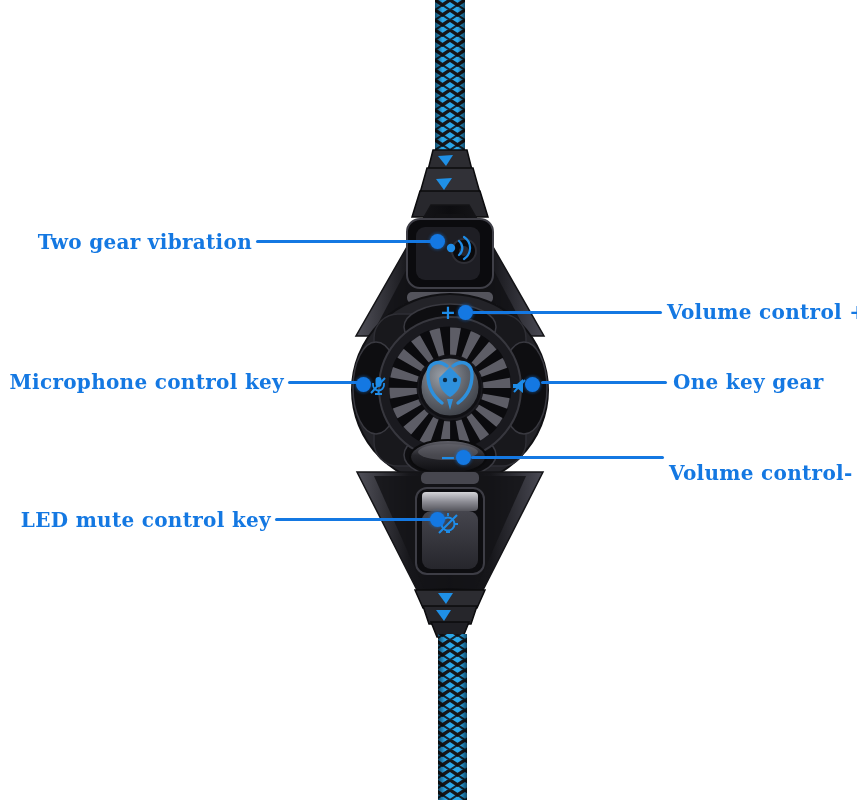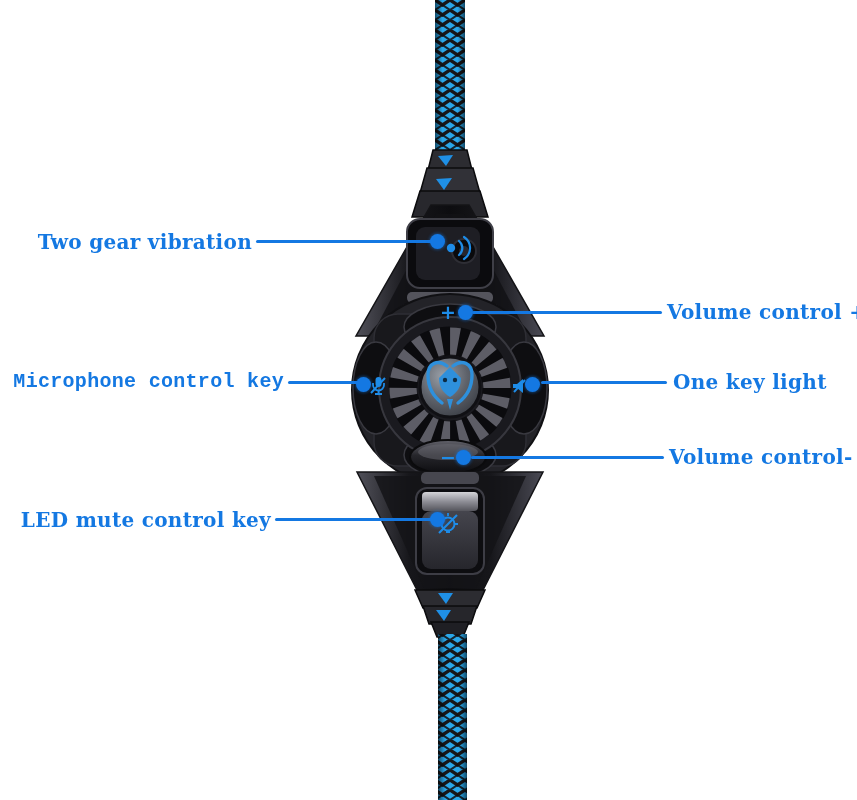--- a/index.html
+++ b/index.html
@@ -175,35 +175,35 @@
     <div class="callout-dot" style="left:430px;top:234px;"></div>
   </div>
 
   <div>
     <div class="callout-dot" style="left:458px;top:305px;"></div>
     <div class="callout-line" style="left:472px;top:311px;width:190px;"></div>
     <div class="callout-label" style="left:667px;top:299px;">Volume control +</div>
   </div>
 
   <div>
-    <div class="callout-label align-right" style="right:573px;top:369px;font-family:Liberation Mono, monospace;">Microphone control key</div>
+    <div class="callout-label align-right" style="right:573px;top:369px;">Microphone control key</div>
     <div class="callout-line" style="left:288px;top:381px;width:72px;"></div>
     <div class="callout-dot" style="left:356px;top:377px;"></div>
   </div>
 
   <div>
     <div class="callout-dot" style="left:525px;top:377px;"></div>
     <div class="callout-line" style="left:541px;top:381px;width:126px;"></div>
-    <div class="callout-label" style="left:673px;top:369px;">One key light</div>
+    <div class="callout-label" style="left:673px;top:369px;">One key gear</div>
   </div>
 
   <div>
     <div class="callout-dot" style="left:456px;top:450px;"></div>
     <div class="callout-line" style="left:471px;top:456px;width:193px;"></div>
-    <div class="callout-label" style="left:669px;top:444px;text-align:right;">Volume control-</div>
+    <div class="callout-label" style="left:669px;top:460px;text-align:right;">Volume control-</div>
   </div>
 
   <div>
     <div class="callout-label align-right" style="right:586px;top:507px;">LED mute control key</div>
     <div class="callout-line" style="left:275px;top:518px;width:157px;"></div>
     <div class="callout-dot" style="left:430px;top:512px;"></div>
   </div>
 
 </div>
 

